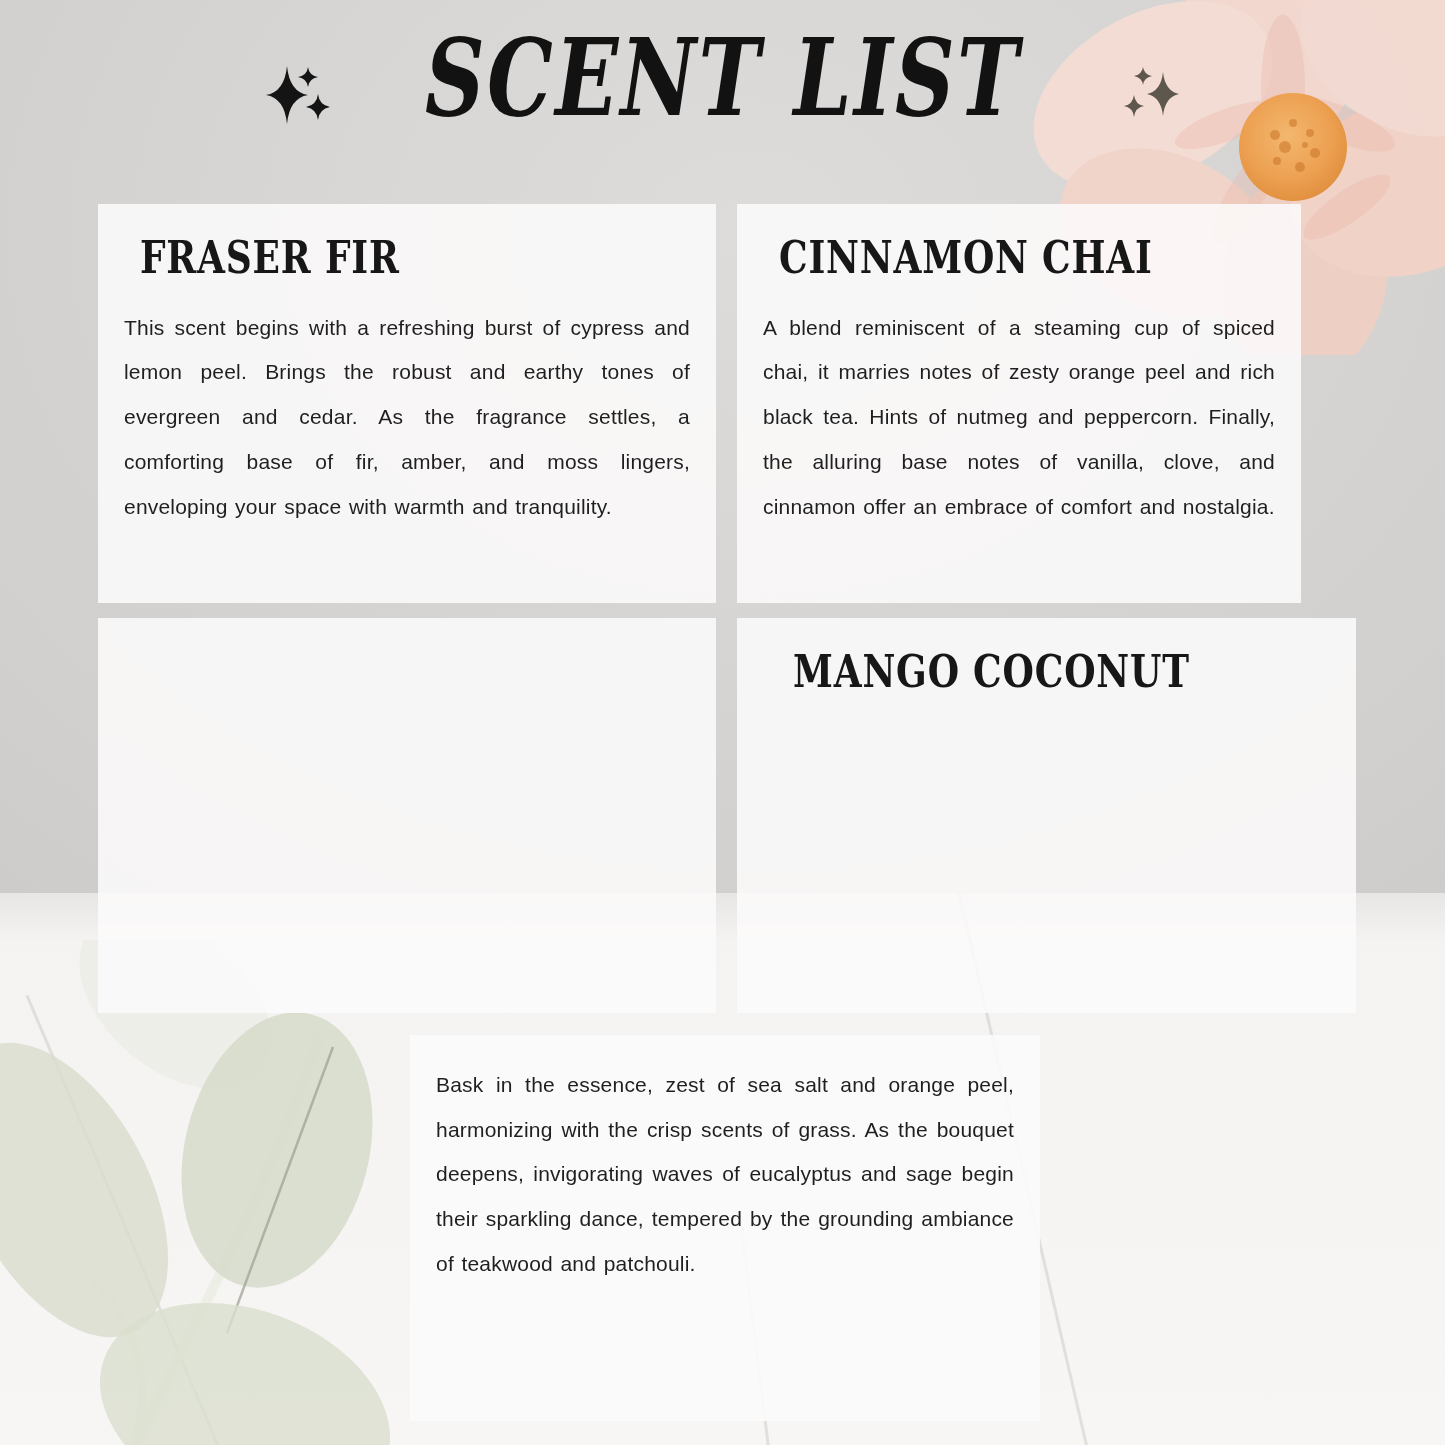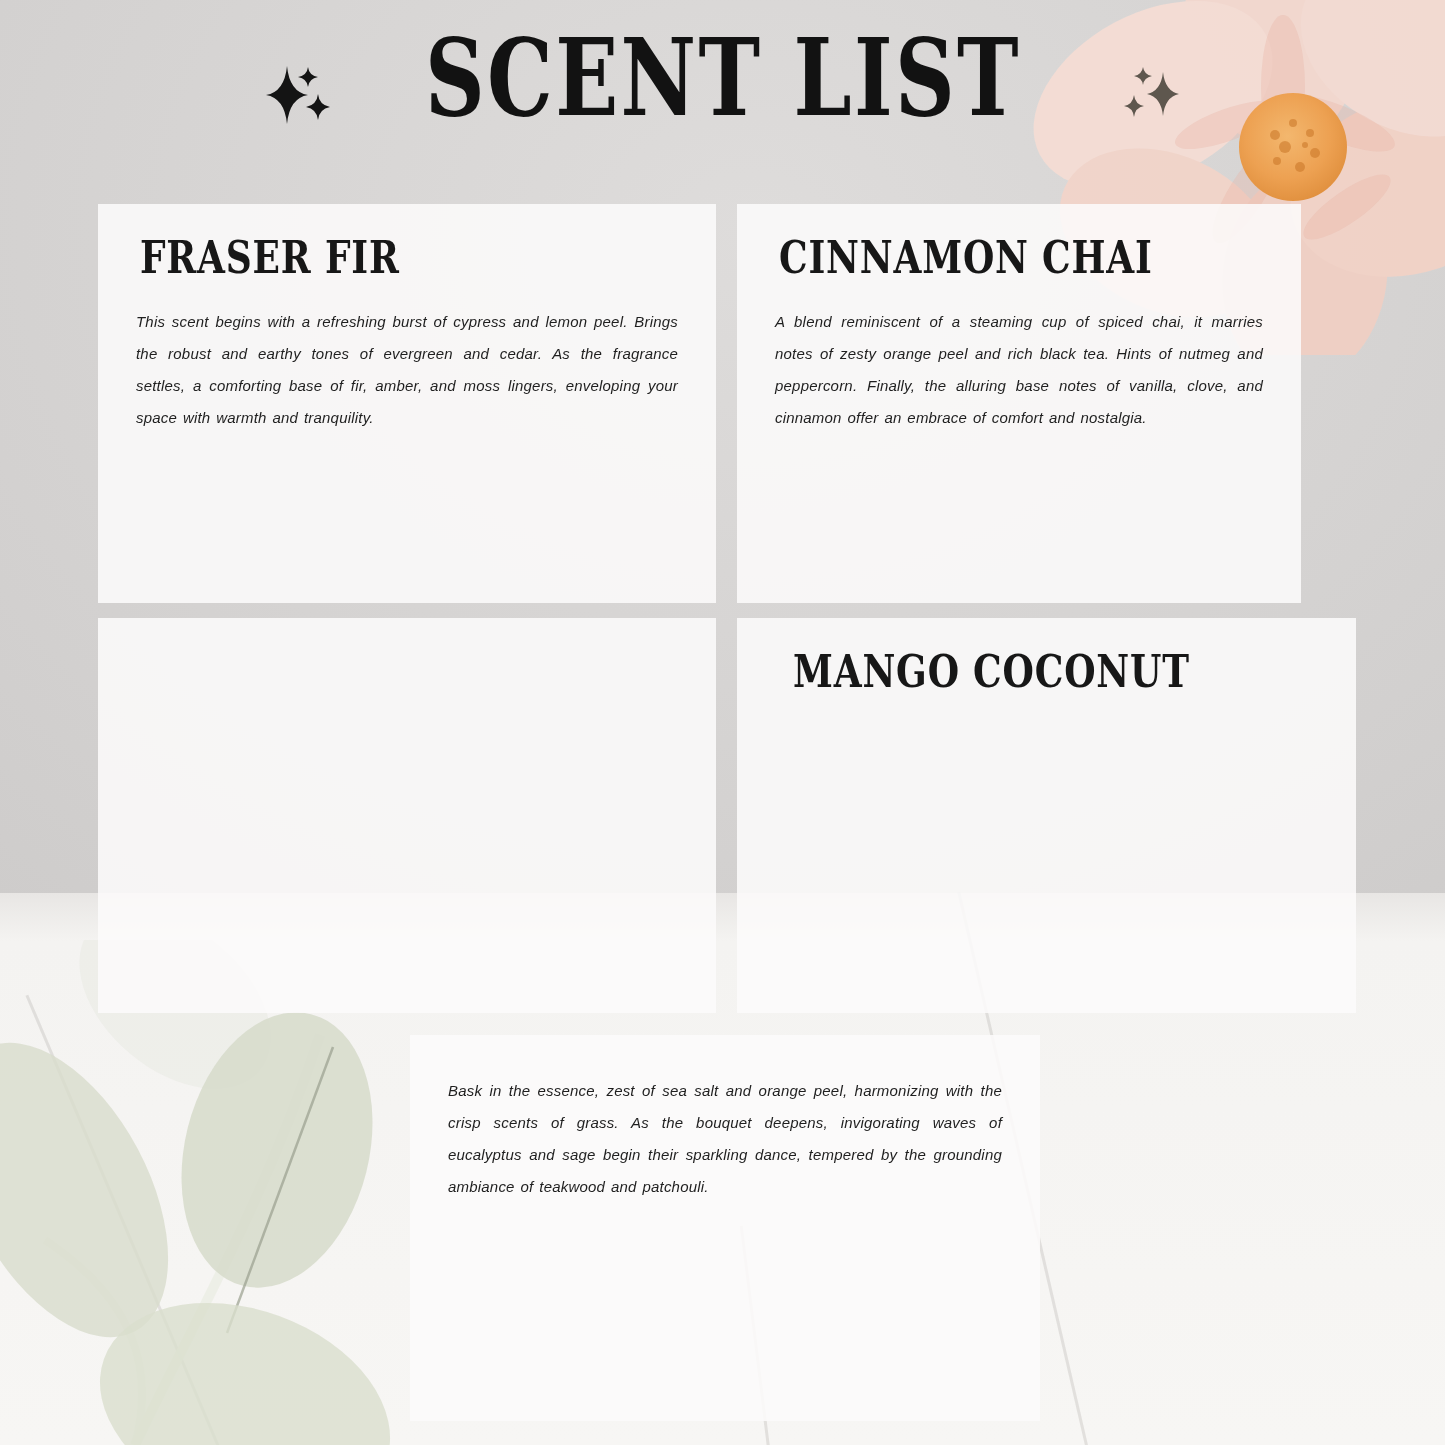--- a/index.html
+++ b/index.html
@@ -20,42 +20,42 @@
   
   .leaves{position:absolute;left:-15px;top:940px;width:480px;height:505px;z-index:1;}
   .flower{position:absolute;left:1015px;top:-25px;width:430px;height:380px;z-index:1;}
   .sparkle{position:absolute;z-index:3;}
   .sparkle-left{left:250px;top:40px;width:90px;height:100px;}
   .sparkle-right{left:1100px;top:55px;width:90px;height:70px;}
   
   .titlebar{position:absolute;left:0;top:22px;width:1445px;text-align:center;z-index:3;}
   .title{
     margin:0;font-family:"DejaVu Serif", serif;font-weight:700;
-    font-size:106px;letter-spacing:3px;color:#121212;line-height:1.05;
+    font-size:106px;letter-spacing:3px;color:#121212;line-height:1.05;font-style:italic;
   }
   .title .squeeze{display:inline-block;transform:scaleX(.78);transform-origin:50% 50%;}
   
   .card{
     position:absolute;z-index:2;box-sizing:border-box;
     background:rgba(252,251,250,.88);
     padding:28px 26px 0 26px;
   }
   .card1{left:98px;top:204px;width:618px;height:399px;}
   .card2{left:737px;top:204px;width:564px;height:399px;}
   .card3{left:98px;top:618px;width:618px;height:395px;}
   .card4{left:737px;top:618px;width:619px;height:395px;padding-left:40px;}
   .card5{left:410px;top:1035px;width:630px;height:386px;}
   .scent-name{
     margin:0 0 22px 16px;font-family:"DejaVu Serif", serif;font-weight:700;
     font-size:45px;color:#171717;letter-spacing:1px;line-height:1.15;white-space:nowrap;
   }
   .scent-name .squeeze{display:inline-block;transform:scaleX(.8);transform-origin:0 50%;}
   .scent-desc{
-    margin:12px;font-size:15px;line-height:2.13;color:#1f1f1f;
-    text-align:justify;letter-spacing:.2px;word-spacing:1.5px;font-style:italic;
+    margin:0;font-size:21px;line-height:2.13;color:#1f1f1f;
+    text-align:justify;letter-spacing:.2px;word-spacing:1.5px;
   }
 </style>
 </head>
 <body>
 
 <div class="stage">
 
   <div class="table"></div>
   <div class="seam seam1"></div>
   <div class="seam seam2"></div>

